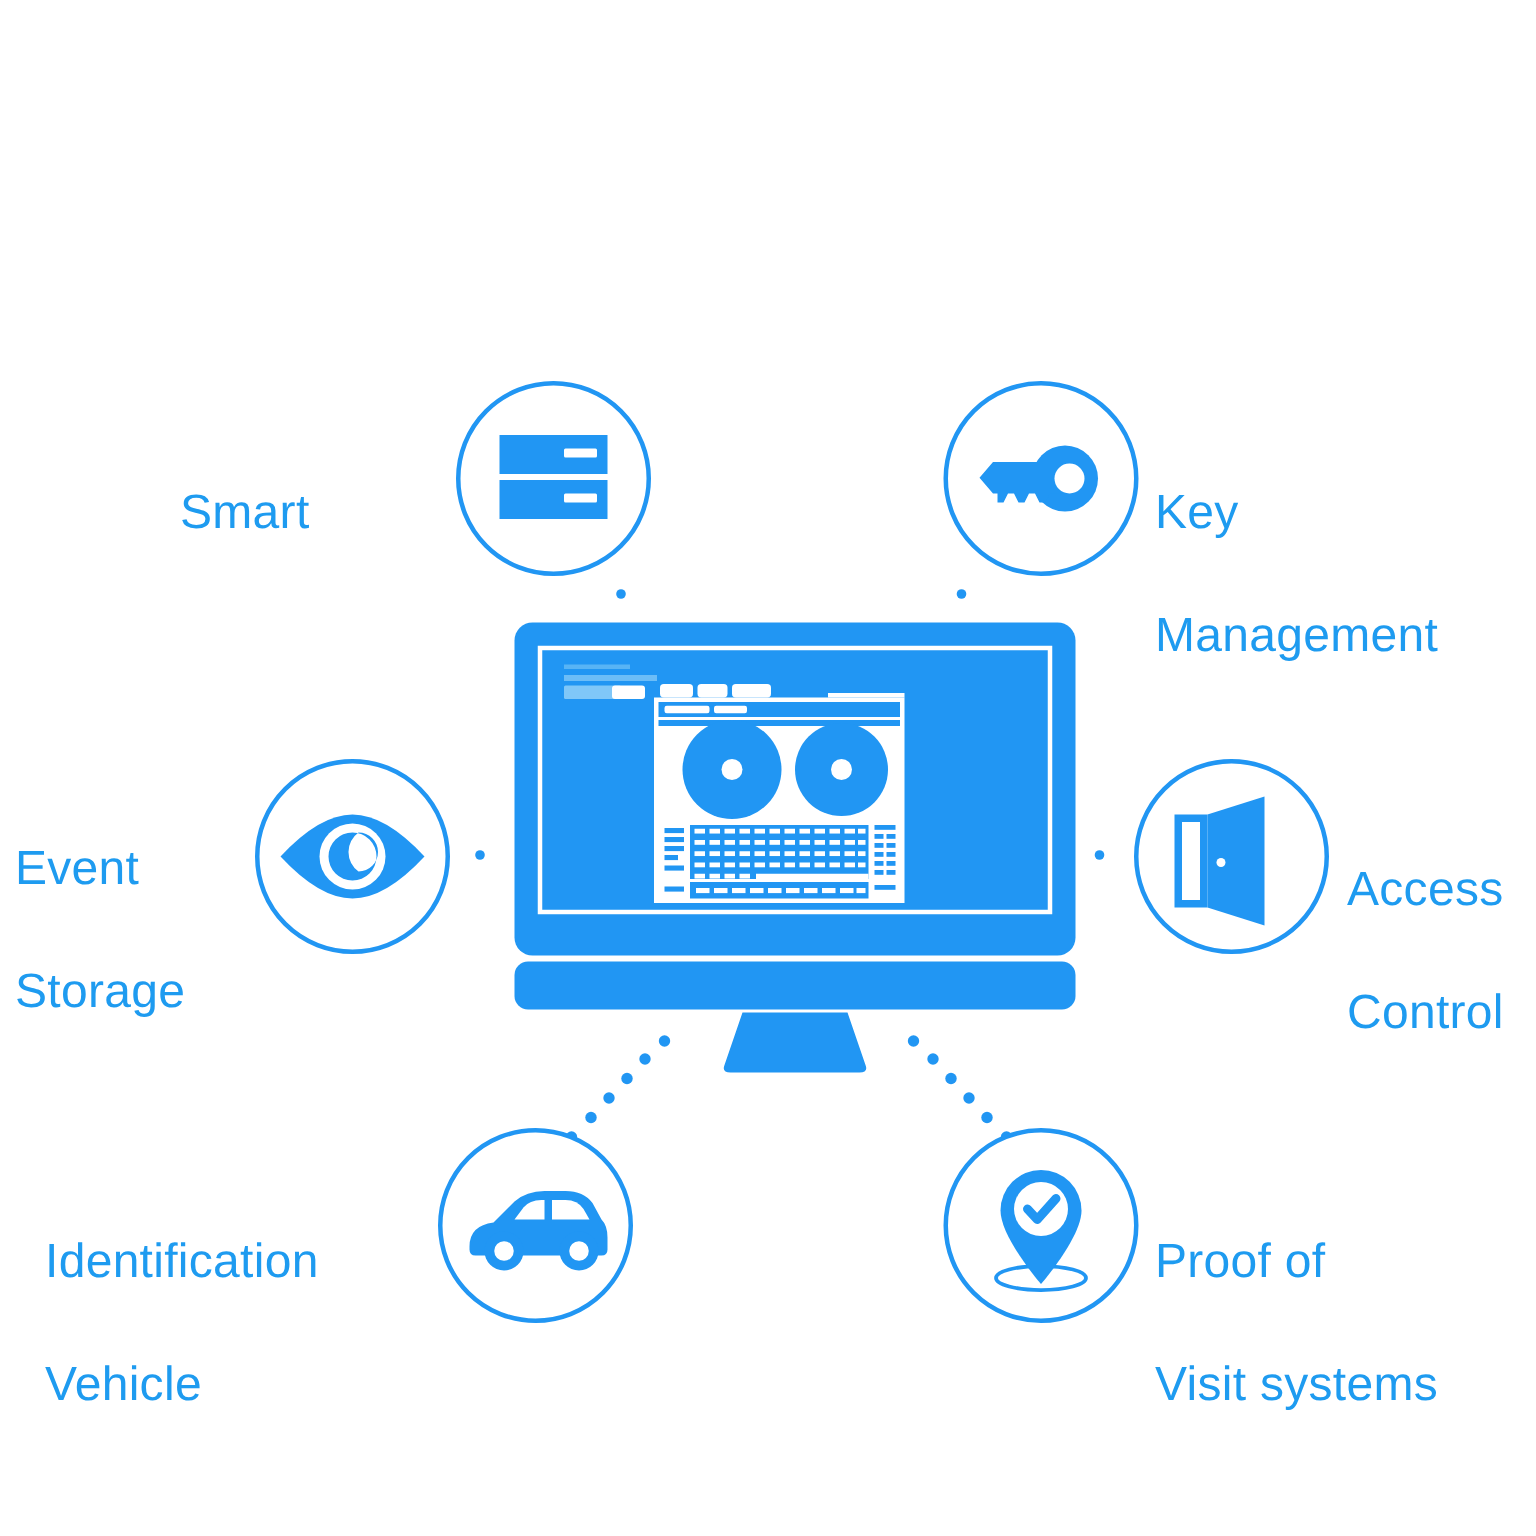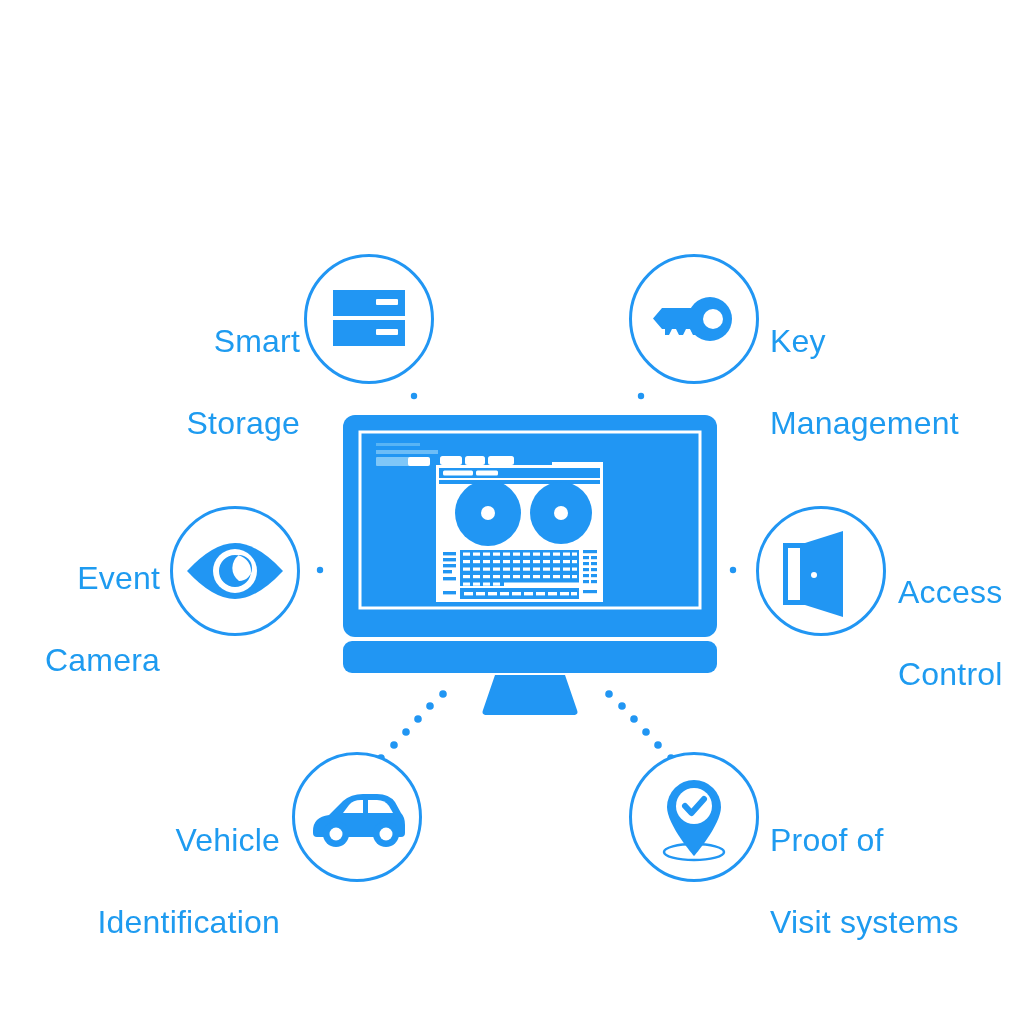--- a/index.html
+++ b/index.html
@@ -20,21 +20,21 @@
   .feature-label {
     position: absolute;
     color: #1E9BF0;
     font-family: "Liberation Sans", sans-serif;
     font-size: 32px;
     font-weight: 300;
     line-height: 1.28;
     letter-spacing: 0.2px;
     white-space: pre-line;
   }
-  .label-right-align { text-align: right; }
+  .label-right-align { }
   .label-left-align  { text-align: left; }
 
   .icon-circle {
     position: absolute;
     border-radius: 50%;
     border: 3px solid #2196F3;
     box-sizing: border-box;
     background: #ffffff;
   }
   .icon-svg {
@@ -209,21 +209,20 @@
       </g>
 
       <rect x="3" y="229" width="374" height="32" rx="9" ry="9" fill="#2196F3"></rect>
 
       <path d="M155 263 L225 263 L237 298 Q239 303 233 303 L147 303 Q141 303 143 298 Z" fill="#2196F3"></path>
     </svg>
   </div>
 
   <div class="feature-label label-right-align" style="left:120px; top:280px; width:180px;">
     <div>Smart</div>
-    <div>Storage</div>
   </div>
   <div class="icon-circle" style="left:304px; top:254px; width:130px; height:130px;">
     <svg class="icon-svg" width="124" height="124" viewBox="0 0 124 124">
       <rect x="26" y="33" width="72" height="26" fill="#2196F3"></rect>
       <rect x="69" y="42" width="22" height="6" rx="1" fill="#ffffff"></rect>
       <rect x="26" y="63" width="72" height="26" fill="#2196F3"></rect>
       <rect x="69" y="72" width="22" height="6" rx="1" fill="#ffffff"></rect>
     </svg>
   </div>
 
@@ -237,21 +236,21 @@
       <circle cx="81" cy="62" r="10" fill="#ffffff"></circle>
     </svg>
   </div>
   <div class="feature-label label-left-align" style="left:770px; top:280px; width:260px;">
     <div>Key</div>
     <div>Management</div>
   </div>
 
   <div class="feature-label label-right-align" style="left:10px; top:517px; width:150px;">
     <div>Event</div>
-    <div>Camera</div>
+    <div>Storage</div>
   </div>
   <div class="icon-circle" style="left:170px; top:506px; width:130px; height:130px;">
     <svg class="icon-svg" width="124" height="124" viewBox="0 0 124 124">
       <path d="M14 62 Q40 34 62 34 Q84 34 110 62 Q84 90 62 90 Q40 90 14 62 Z" fill="#2196F3"></path>
       <circle cx="62" cy="62" r="22" fill="#ffffff"></circle>
       <path d="M62 46 a16 16 0 1 0 0 32 a16 16 0 1 0 0 -32 Z M66 46 a13 13 0 0 1 0 26 a16 16 0 0 1 0 -26 Z" fill="#2196F3"></path>
       <path d="M62 46 A16 16 0 1 0 62 78 A13 13 0 0 1 62 46 Z" fill="#2196F3"></path>
     </svg>
   </div>
 
@@ -264,22 +263,22 @@
       <path d="M46 34 L84 22 L84 108 L46 96 Z" fill="#2196F3"></path>
       <circle cx="55" cy="66" r="3" fill="#ffffff"></circle>
     </svg>
   </div>
   <div class="feature-label label-left-align" style="left:898px; top:531px; width:240px;">
     <div>Access</div>
     <div>Control</div>
   </div>
 
   <div class="feature-label label-right-align" style="left:30px; top:779px; width:250px;">
+    <div>Identification</div>
     <div>Vehicle</div>
-    <div>Identification</div>
   </div>
   <div class="icon-circle" style="left:292px; top:752px; width:130px; height:130px;">
     <svg class="icon-svg" width="124" height="124" viewBox="0 0 124 124">
       <path d="M18 76 Q18 62 34 60 L48 46 Q56 39 68 39 L82 39 Q94 39 100 47 L106 58
                Q110 62 110 70 L110 78 Q110 82 106 82 L22 82 Q18 82 18 78 Z" fill="#2196F3"></path>
       <path d="M54 50 Q58 45 66 45 L68 45 L68 58 L48 58 Z" fill="#ffffff"></path>
       <path d="M73 45 L82 45 Q90 45 94 51 L98 58 L73 58 Z" fill="#ffffff"></path>
       <circle cx="41" cy="79" r="13" fill="#2196F3"></circle>
       <circle cx="41" cy="79" r="6.5" fill="#ffffff"></circle>
       <circle cx="91" cy="79" r="13" fill="#2196F3"></circle>

